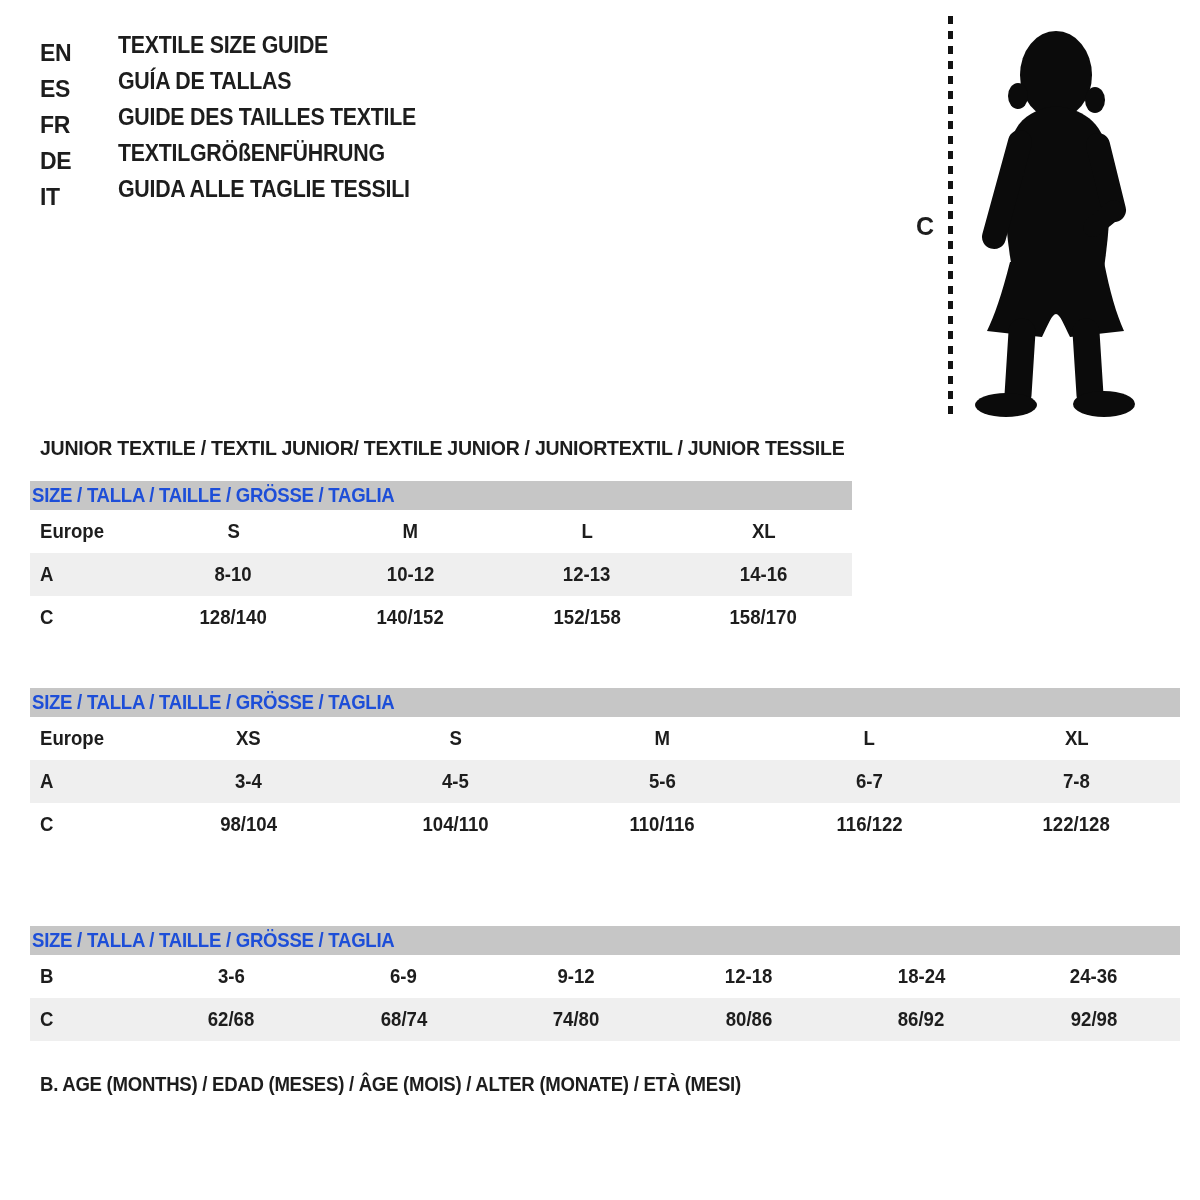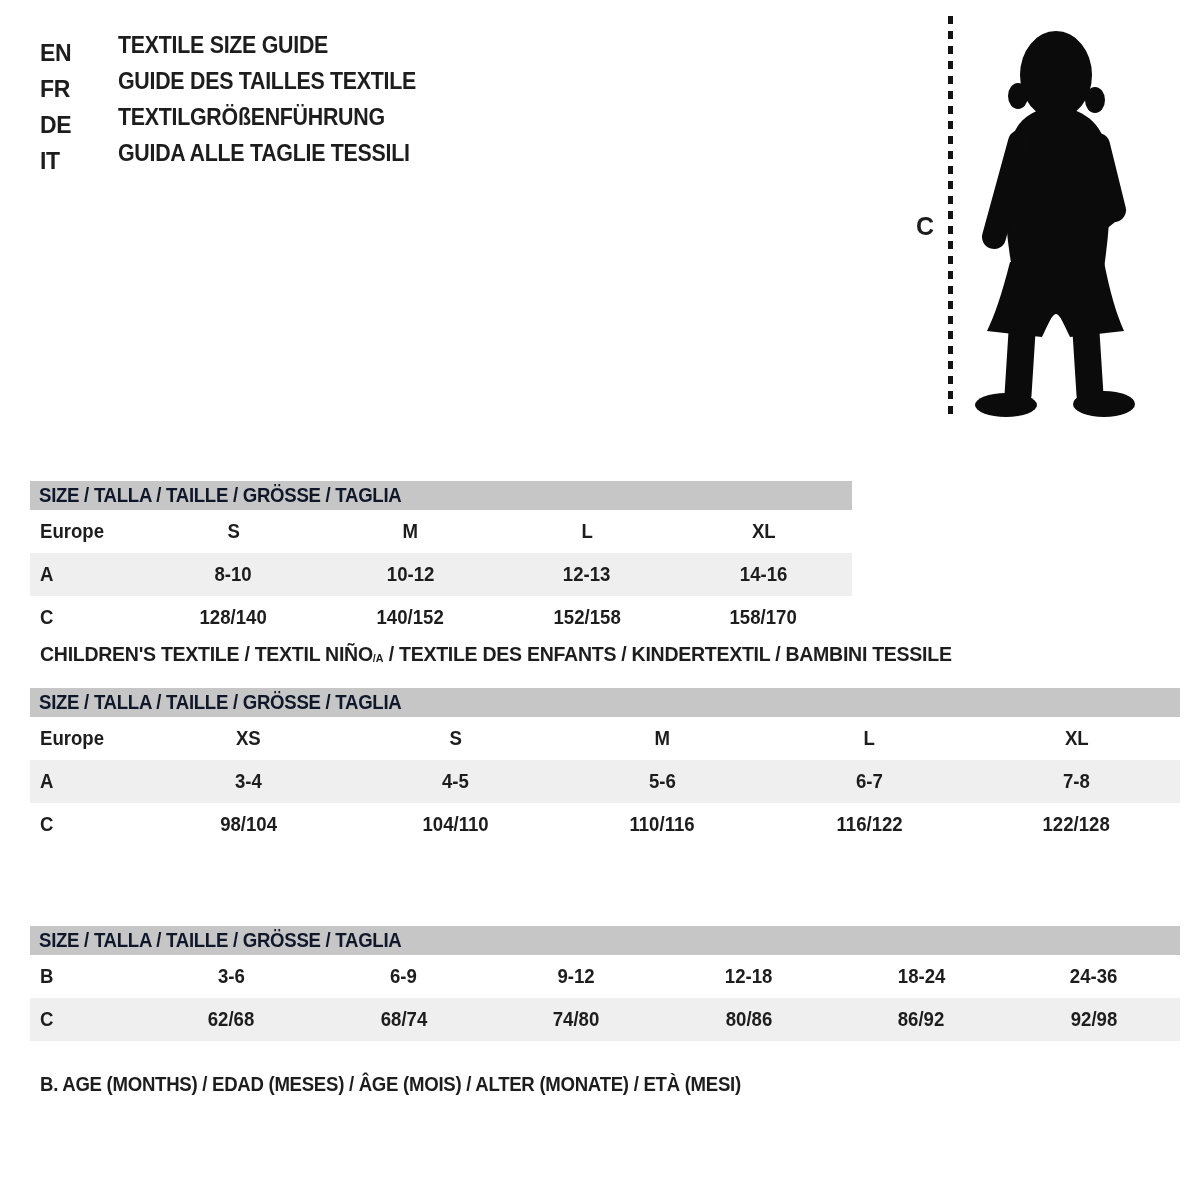--- a/index.html
+++ b/index.html
@@ -25,41 +25,45 @@
   .figure-svg { position:absolute; left:963px; top:14px; }
 
   
   .sec-title { position:absolute; left:40px; font-size:21px; letter-spacing:-0.3px; white-space:nowrap; }
   .sec-title .line { display:block; height:34px; line-height:34px; }
   .subA { font-size:0.55em; vertical-align:-0.12em; letter-spacing:0; }
 
   
   .table { position:absolute; left:30px; }
   .thead {
-    height:29px; line-height:29px; background:#c6c6c6; color:#0f172a;
-    font-size:20px; padding-left:9px; letter-spacing:-0.3px;
+    height:29px; line-height:29px; background:#c6c6c6; color:#1d4ed8;
+    font-size:20px; padding-left:2px; letter-spacing:-0.3px;
   }
   .trow { display:flex; height:43px; align-items:center; font-size:20px; }
   .trow.shade { background:#efefef; }
   .tlabel { flex:0 0 115px; width:115px; padding-left:10px; box-sizing:border-box; }
   .tcell { flex:1; text-align:center; }
 
   
   .legend { position:absolute; left:40px; top:1066px; font-size:20px; letter-spacing:-0.3px; }
   .legend .line { display:block; height:37px; line-height:37px; white-space:nowrap; }
 </style>
 </head>
 <body>
 
 <div class="canvas">
 
   <div class="lang-block">
     <div class="lang-row">
       <span class="lang-code">EN</span>
       <span class="cond">TEXTILE SIZE GUIDE</span>
+    </div>
+    <div class="lang-row">
+      <span class="lang-code">ES</span>
+      <span class="cond">GUÍA DE TALLAS</span>
     </div>
     <div class="lang-row">
       <span class="lang-code">FR</span>
       <span class="cond">GUIDE DES TAILLES TEXTILE</span>
     </div>
     <div class="lang-row">
       <span class="lang-code">DE</span>
       <span class="cond">TEXTILGRÖßENFÜHRUNG</span>
     </div>
     <div class="lang-row">
@@ -80,20 +84,23 @@
       <line x1="135" y1="131" x2="151" y2="196" stroke="#0b0b0b" stroke-width="24" stroke-linecap="round"></line>
       <line x1="151" y1="196" x2="130" y2="213" stroke="#0b0b0b" stroke-width="20" stroke-linecap="round"></line>
       <path d="M47 248 C 39 280 31 303 24 317 L 79 323 C 85 311 89 300 93 300 C 97 300 101 311 107 323 L 161 317 C 153 299 147 278 141 248 Z"></path>
       <line x1="59" y1="318" x2="55" y2="381" stroke="#0b0b0b" stroke-width="27" stroke-linecap="round"></line>
       <line x1="123" y1="318" x2="127" y2="381" stroke="#0b0b0b" stroke-width="27" stroke-linecap="round"></line>
       <ellipse cx="43" cy="391" rx="31" ry="12"></ellipse>
       <ellipse cx="141" cy="390" rx="31" ry="13"></ellipse>
     </g>
   </svg>
 
+  <div class="sec-title" style="top:436px">
+    <span class="cond">JUNIOR TEXTILE / TEXTIL JUNIOR/ TEXTILE JUNIOR / JUNIORTEXTIL / JUNIOR TESSILE</span>
+  </div>
   <div class="table" style="top:481px;width:822px">
     <div class="thead">
       <span class="cond">SIZE / TALLA / TAILLE / GRÖSSE / TAGLIA</span>
     </div>
     <div class="trow">
       <span class="tlabel"><span class="cond">Europe</span></span>
       <span class="tcell"><span class="cond-c">S</span></span>
       <span class="tcell"><span class="cond-c">M</span></span>
       <span class="tcell"><span class="cond-c">L</span></span>
       <span class="tcell"><span class="cond-c">XL</span></span>
@@ -107,23 +114,20 @@
     </div>
     <div class="trow">
       <span class="tlabel"><span class="cond">C</span></span>
       <span class="tcell"><span class="cond-c">128/140</span></span>
       <span class="tcell"><span class="cond-c">140/152</span></span>
       <span class="tcell"><span class="cond-c">152/158</span></span>
       <span class="tcell"><span class="cond-c">158/170</span></span>
     </div>
   </div>
 
-  <div class="sec-title" style="top:642px">
-    <span class="cond"><span>CHILDREN'S TEXTILE / TEXTIL NIÑO</span><span class="subA">/A</span><span> / TEXTILE DES ENFANTS / KINDERTEXTIL / BAMBINI TESSILE</span></span>
-  </div>
   <div class="table" style="top:688px;width:1150px">
     <div class="thead">
       <span class="cond">SIZE / TALLA / TAILLE / GRÖSSE / TAGLIA</span>
     </div>
     <div class="trow">
       <span class="tlabel"><span class="cond">Europe</span></span>
       <span class="tcell"><span class="cond-c">XS</span></span>
       <span class="tcell"><span class="cond-c">S</span></span>
       <span class="tcell"><span class="cond-c">M</span></span>
       <span class="tcell"><span class="cond-c">L</span></span>

